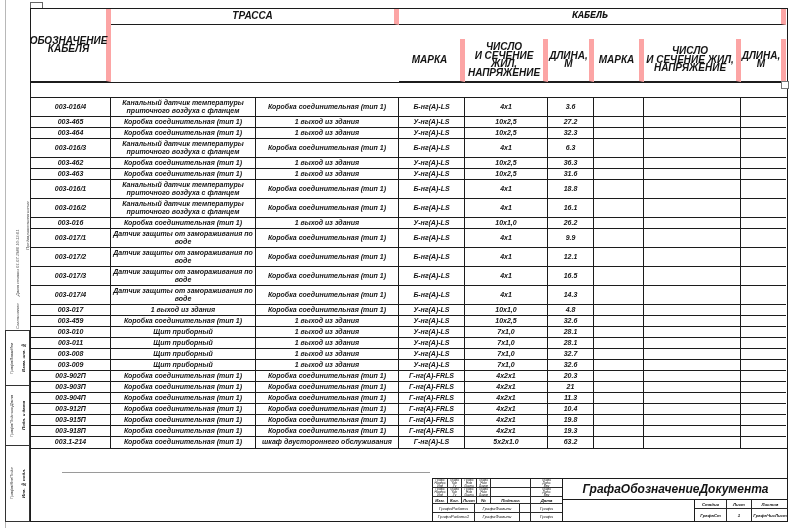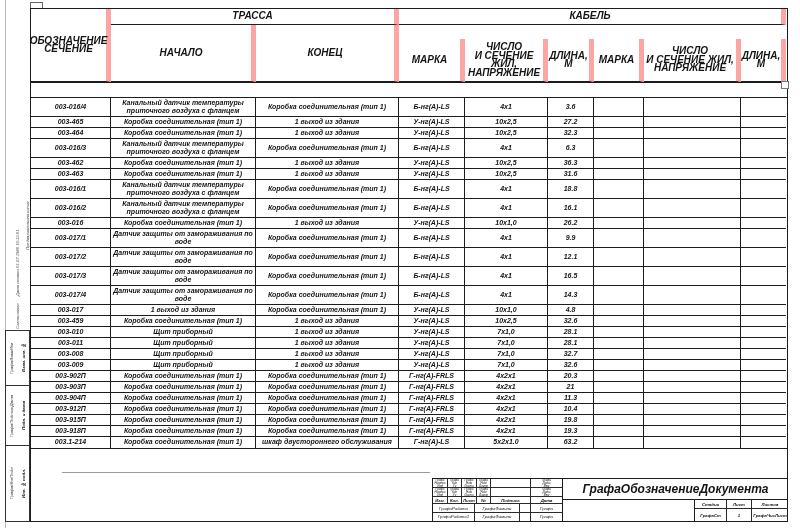--- a/index.html
+++ b/index.html
@@ -23,21 +23,21 @@
     border:1.5px solid #1c1c1c;display:grid;grid-template-rows:16px 14px 43px;
   }
   .thead>div{
     border-right:5px solid #fca5a5;border-bottom:1px solid #1c1c1c;
     display:flex;align-items:center;justify-content:center;text-align:center;
     font-size:10px;font-weight:bold;font-style:italic;line-height:8.5px;white-space:pre-line;
     box-sizing:border-box;padding:0 1px;
   }
   .h-des{grid-area:1/1/4/2;border-bottom:none;}
   .h-route{grid-area:1/2/2/4;}
-  .h-cable{grid-area:1/4/2/10;border-right:none;}
+  .h-cable{grid-area:1/4/2/10;border-right:none;font-family:Liberation Mono, monospace;}
   .h-start{grid-area:2/2/4/3;border-bottom:none;}
   .h-end{grid-area:2/3/4/4;border-bottom:none;}
   .h-proj{grid-area:2/4/3/7;}
   .h-laid{grid-area:2/7/3/10;border-right:none;}
   .h-mark{grid-area:3/4/4/5;border-bottom:none;}
   .h-cores{grid-area:3/5/4/6;border-bottom:none;}
   .h-len{grid-area:3/6/4/7;border-bottom:none;}
   .h-mark2{grid-area:3/7/4/8;border-bottom:none;}
   .h-cores2{grid-area:3/8/4/9;border-bottom:none;}
   .h-len2{grid-area:3/9/4/10;border-bottom:none;border-right:none;}
@@ -90,25 +90,23 @@
 </style>
 </head>
 <body>
 
 <div class="edge"></div>
 <div class="frame"></div>
 <div class="minibox"></div>
 
 <div class="thead grid9">
   <div class="h-des">ОБОЗНАЧЕНИЕ
-СЕЧЕНИЕ</div>
+КАБЕЛЯ</div>
   <div class="h-route">ТРАССА</div>
   <div class="h-cable">КАБЕЛЬ</div>
-  <div class="h-start">НАЧАЛО</div>
-  <div class="h-end">КОНЕЦ</div>
   <div class="h-mark">МАРКА</div>
   <div class="h-cores">ЧИСЛО
 И СЕЧЕНИЕ ЖИЛ,
 НАПРЯЖЕНИЕ</div>
   <div class="h-len">ДЛИНА,
 М</div>
   <div class="h-mark2">МАРКА</div>
   <div class="h-cores2">ЧИСЛО
 И СЕЧЕНИЕ ЖИЛ,
 НАПРЯЖЕНИЕ</div>

